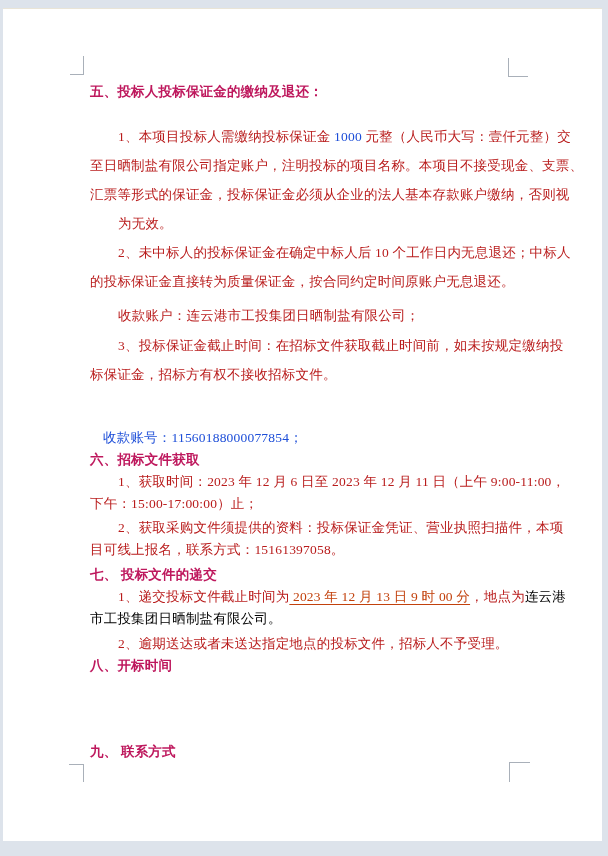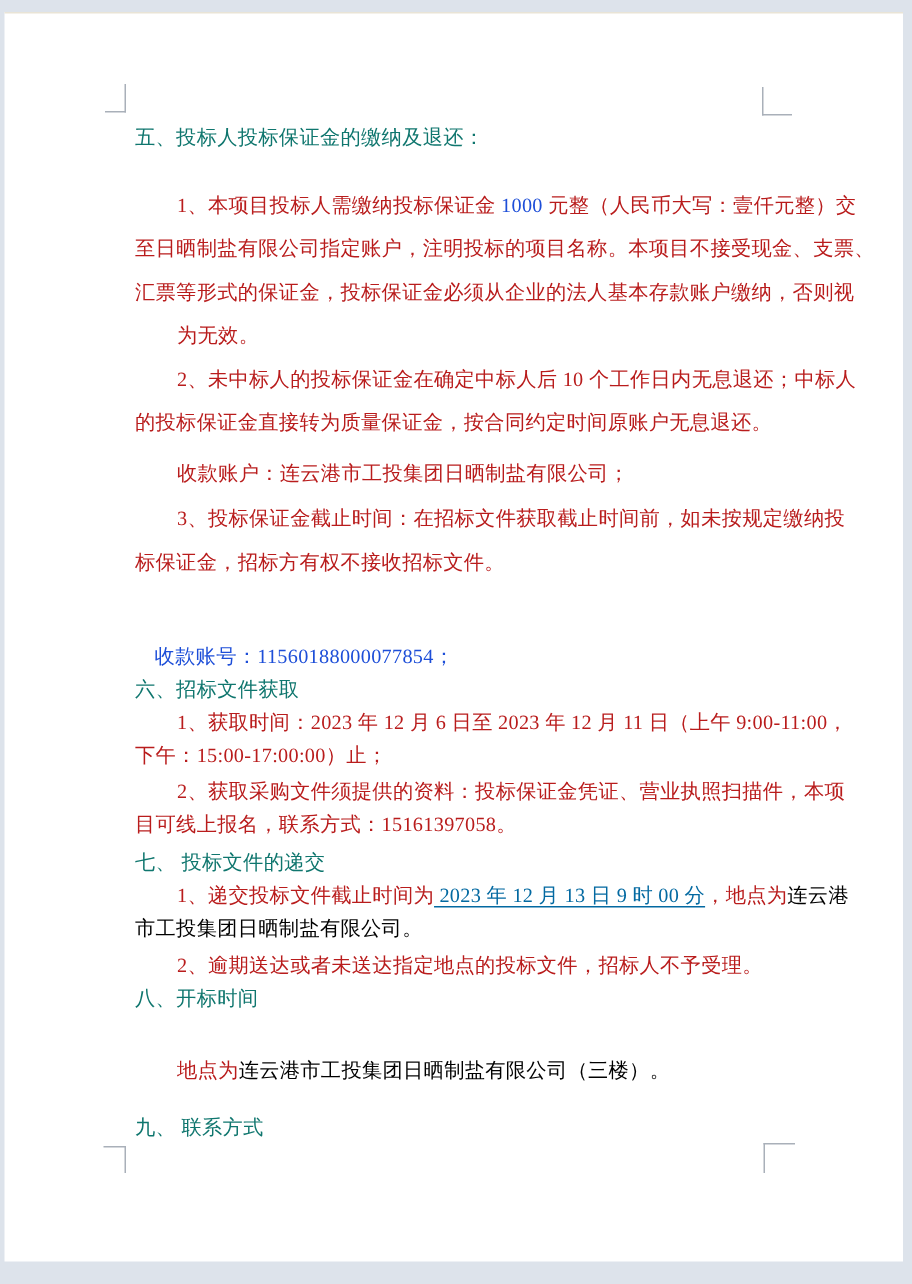--- a/index.html
+++ b/index.html
@@ -50,23 +50,23 @@
   .lines { position: absolute; left: 0; top: 0; width: 100%; height: 100%; }
   .line {
     position: absolute;
     white-space: pre;
     font-size: 13.5px;
     line-height: 1.15;
     color: #000000;
     letter-spacing: 0.2px;
   }
   .s-normal { color: #b91c1c; }
-  .s-bold   { color: #0f766e; font-weight: 400; }
+  .s-bold   { color: #be185d; font-weight: 700; }
   .s-red    { color: #1d4ed8; }
-  .s-redu   { color: #0369a1; text-decoration: underline; text-underline-offset: 3px; text-align: center; }
+  .s-redu   { color: #c2410c; text-decoration: underline; text-underline-offset: 3px; text-align: center; }
   .s-u      { color: #000000; text-underline-offset: 3px; }
 </style>
 </head>
 <body>
 
 <div class="canvas">
   <div class="page"></div>
   <div class="mark tl"></div>
   <div class="mark tr"></div>
   <div class="mark bl"></div>
@@ -86,16 +86,15 @@
       <div class="line" style="left: 90px; top: 452px;"><span class="s-bold">六、招标文件获取</span></div>
       <div class="line" style="left: 118px; top: 474px;"><span class="s-normal">1、获取时间：2023 年 12 月 6 日至 2023 年 12 月 11 日（上午 9:00-11:00，</span></div>
       <div class="line" style="left: 90px; top: 496px;"><span class="s-normal">下午：15:00-17:00:00）止；</span></div>
       <div class="line" style="left: 118px; top: 520px;"><span class="s-normal">2、获取采购文件须提供的资料：投标保证金凭证、营业执照扫描件，本项</span></div>
       <div class="line" style="left: 90px; top: 542px;"><span class="s-normal">目可线上报名，联系方式：15161397058。</span></div>
       <div class="line" style="left: 90px; top: 567px;"><span class="s-bold">七、 投标文件的递交</span></div>
       <div class="line" style="left: 118px; top: 589px;"><span class="s-normal">1、递交投标文件截止时间为</span><span class="s-redu"> 2023 年 12 月 13 日 9 时 00 分</span><span class="s-normal">，地点为</span><span class="s-u">连云港</span></div>
       <div class="line" style="left: 90px; top: 611px;"><span class="s-u">市工投集团日晒制盐有限公司。</span></div>
       <div class="line" style="left: 118px; top: 636px;"><span class="s-normal">2、逾期送达或者未送达指定地点的投标文件，招标人不予受理。</span></div>
       <div class="line" style="left: 90px; top: 658px;"><span class="s-bold">八、开标时间</span></div>
-      <div class="line" style="left: 118px; top: 706px;"><span class="s-normal">地点为</span><span class="s-u">连云港市工投集团日晒制盐有限公司（三楼）。</span></div>
       <div class="line" style="left: 90px; top: 744px;"><span class="s-bold">九、 联系方式</span></div>
     </div>
 </div>
 
 </body></html>

